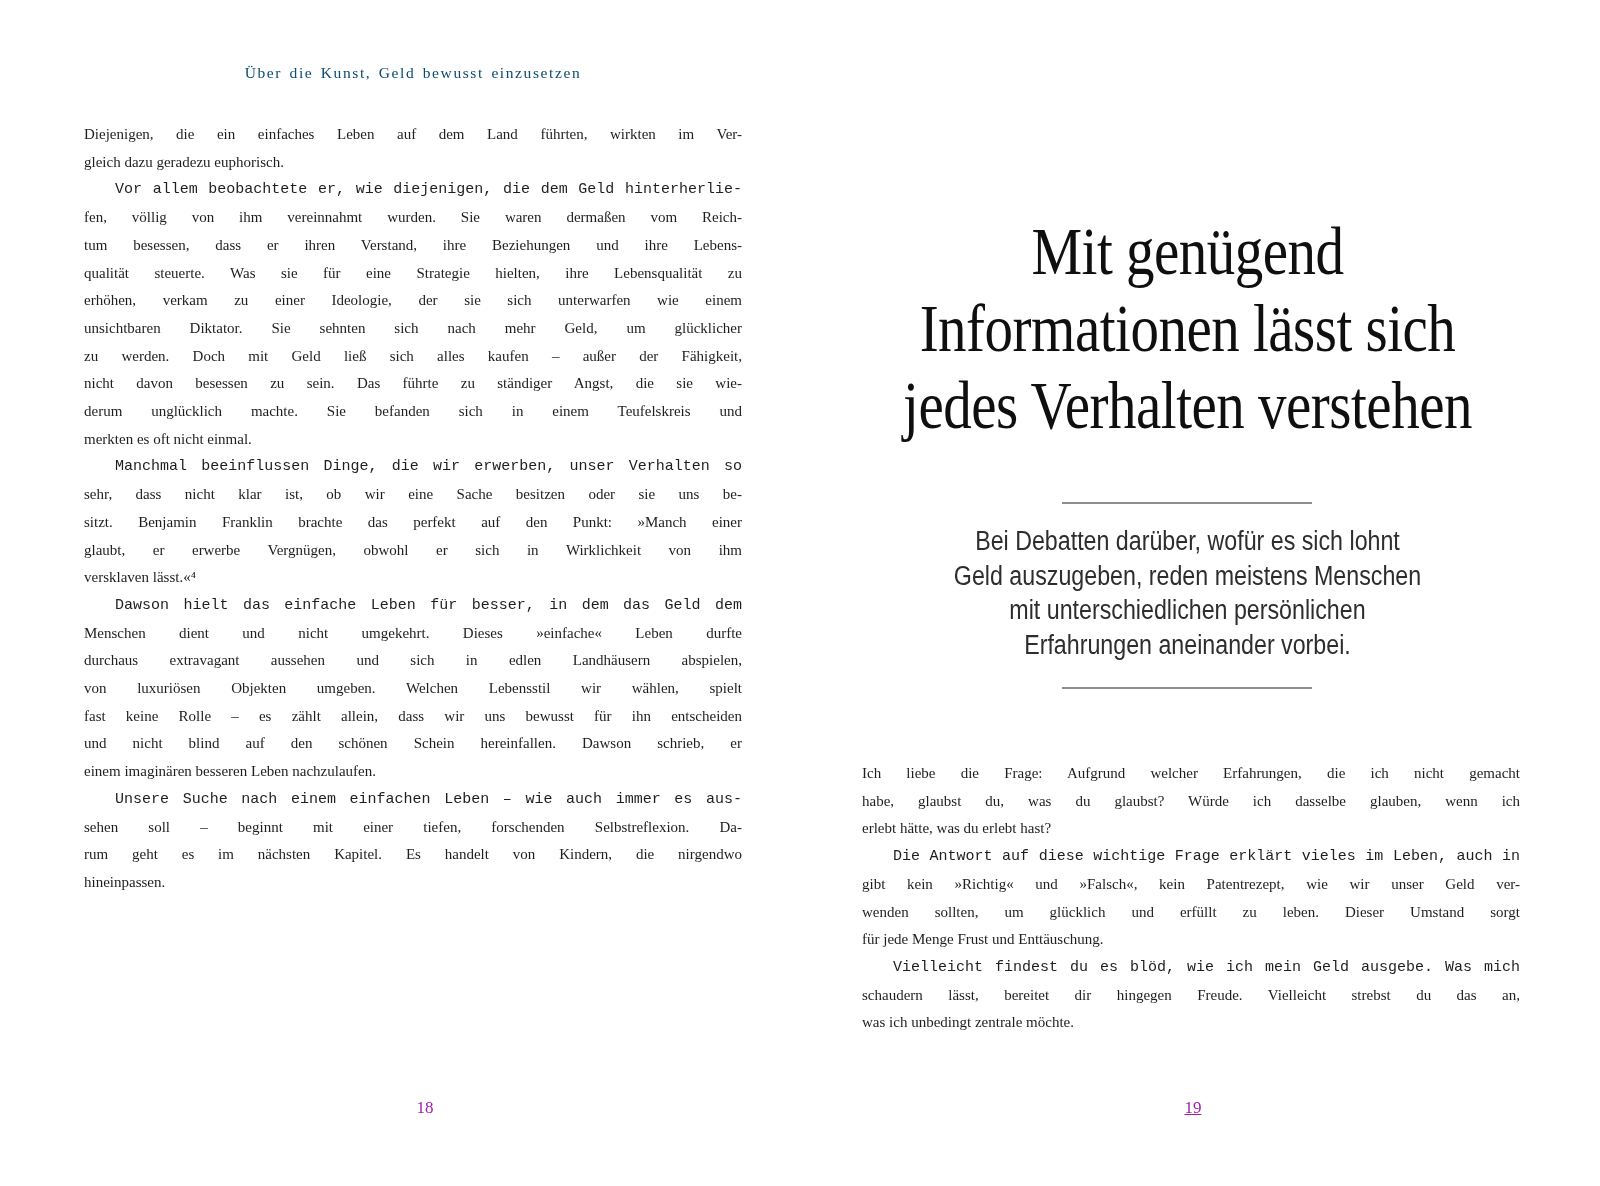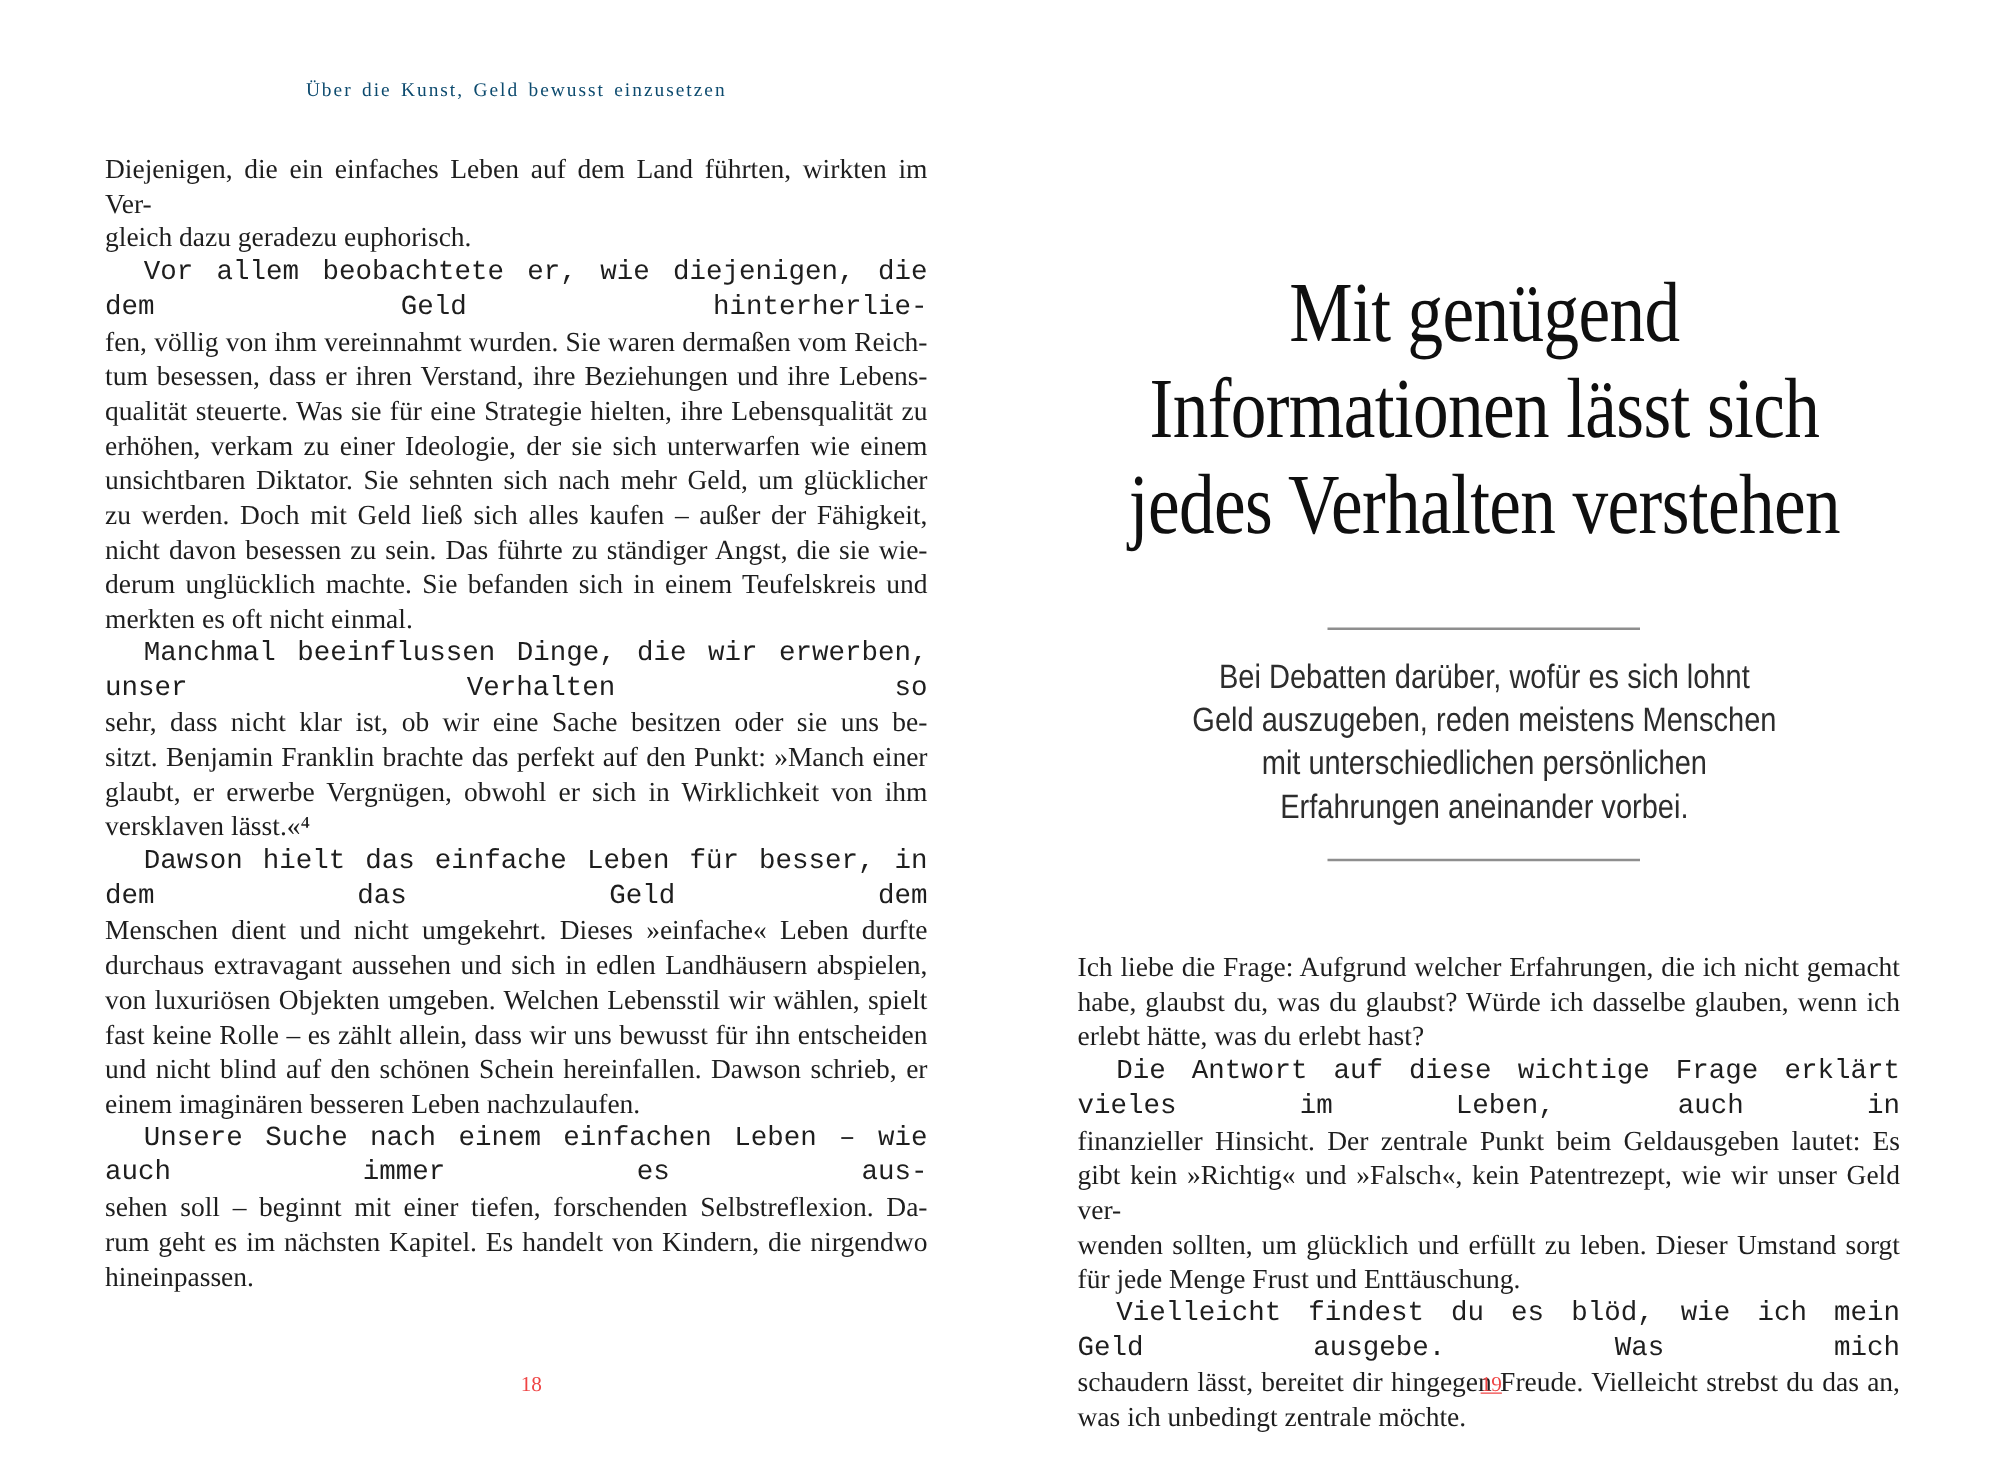--- a/index.html
+++ b/index.html
@@ -17,21 +17,21 @@
     left: 84px; top: 64px; width: 658px;
     text-align: center;
     font-size: 15.5px;
     letter-spacing: 1.6px;
     word-spacing: 2px;
     color: #0c4a6e;
   }
   .body-text {
     position: absolute;
     width: 658px;
-    font-size: 22px;
+    font-size: 15px;
     line-height: 27.7px;
     color: #1e1e1e;
   }
   #left-body  { left: 84px;  top: 121px; }
   #right-body { left: 862px; top: 760px; }
   .para { margin: 0; }
   .line {
     text-align: justify;
     text-align-last: justify;
   }
@@ -66,21 +66,21 @@
     color: #2d2d2d;
     transform: scaleX(0.86);
     transform-origin: 50% 0;
   }
   .q-line { text-align: center; white-space: nowrap; }
   .page-number {
     position: absolute;
     top: 1098px; width: 658px;
     text-align: center;
     font-size: 17px;
-    color: #ef4444;
+    color: #a21caf;
   }
   #page-number-left  { left: 96px; }
   #page-number-right { left: 864px; text-decoration: underline; }
 </style>
 </head>
 <body>
 
 <div class="spread">
 
   <section>
@@ -149,21 +149,20 @@
     <div class="rule rule-bottom"></div>
 
     <div class="body-text" id="right-body">
         <div class="para">
           <div class="line">Ich liebe die Frage: Aufgrund welcher Erfahrungen, die ich nicht gemacht</div>
           <div class="line">habe, glaubst du, was du glaubst? Würde ich dasselbe glauben, wenn ich</div>
           <div class="line last">erlebt hätte, was du erlebt hast?</div>
         </div>
         <div class="para">
           <div class="line first-indent">Die Antwort auf diese wichtige Frage erklärt vieles im Leben, auch in</div>
-          <div class="line">finanzieller Hinsicht. Der zentrale Punkt beim Geldausgeben lautet: Es</div>
           <div class="line">gibt kein »Richtig« und »Falsch«, kein Patentrezept, wie wir unser Geld ver-</div>
           <div class="line">wenden sollten, um glücklich und erfüllt zu leben. Dieser Umstand sorgt</div>
           <div class="line last">für jede Menge Frust und Enttäuschung.</div>
         </div>
         <div class="para">
           <div class="line first-indent">Vielleicht findest du es blöd, wie ich mein Geld ausgebe. Was mich</div>
           <div class="line">schaudern lässt, bereitet dir hingegen Freude. Vielleicht strebst du das an,</div>
           <div class="line last">was ich unbedingt zentrale möchte.</div>
         </div>
       </div>

